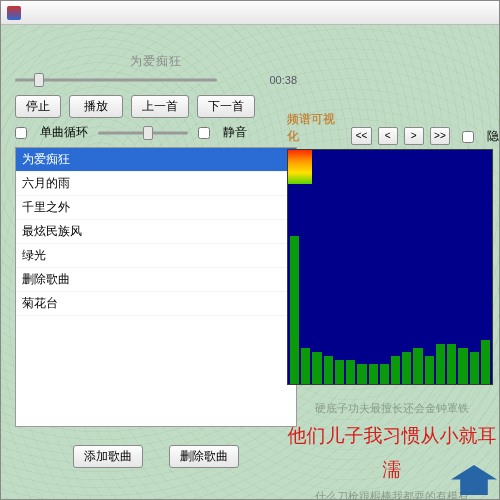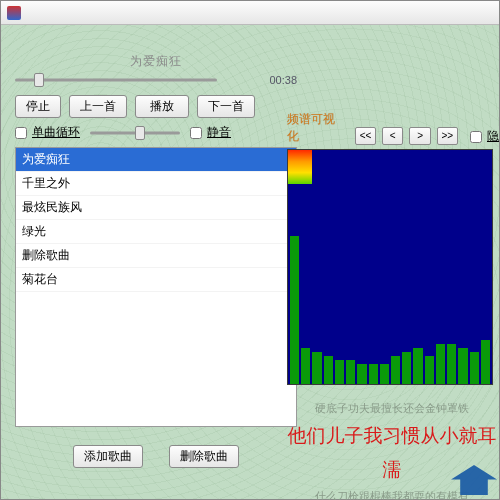--- a/index.html
+++ b/index.html
@@ -97,23 +97,22 @@
   .btn.wide { padding: 2px 14px; }
   .row2 {
     display: flex;
     align-items: center;
     gap: 10px;
     margin-bottom: 6px;
   }
   .chk {
     display: flex;
     align-items: center;
-    gap: 5px;
-    font-size: 12px;
-    text-decoration: underline;
+    gap: 13px;
+    font-size: 12px;
   }
   .chk input { width: 12px; height: 12px; }
   .vol .slider { width: 90px; }
   .playlist {
     background: #fff;
     border: 1px solid #9a9a9a;
     height: 280px;
     overflow: auto;
   }
   .pl-item {
@@ -221,22 +220,22 @@
       <div class="seek-row">
         <div class="slider">
           <div class="slider-track"></div>
           <div class="slider-thumb" id="seek-thumb" style="left: 12%;"></div>
         </div>
         <span class="time">00:38</span>
       </div>
 
       <div class="transport">
         <button class="btn">停止</button>
+        <button class="btn wide">播放</button>
         <button class="btn">上一首</button>
-        <button class="btn wide">播放</button>
         <button class="btn">下一首</button>
       </div>
 
       <div class="row2">
         <label class="chk">
           <input type="checkbox" style="">
           <span>单曲循环</span>
         </label>
         <div class="vol">
           <div class="slider">
@@ -245,20 +244,21 @@
           </div>
         </div>
         <label class="chk">
           <input type="checkbox" style="">
           <span>静音</span>
         </label>
       </div>
 
       <div class="playlist" id="playlist">
           <div class="pl-item selected">为爱痴狂</div>
+          <div class="pl-item">六月的雨</div>
           <div class="pl-item">千里之外</div>
           <div class="pl-item">最炫民族风</div>
           <div class="pl-item">绿光</div>
           <div class="pl-item">删除歌曲</div>
           <div class="pl-item">菊花台</div>
         </div>
 
       <div class="pl-actions">
         <button class="btn">添加歌曲</button>
         <button class="btn">删除歌曲</button>

